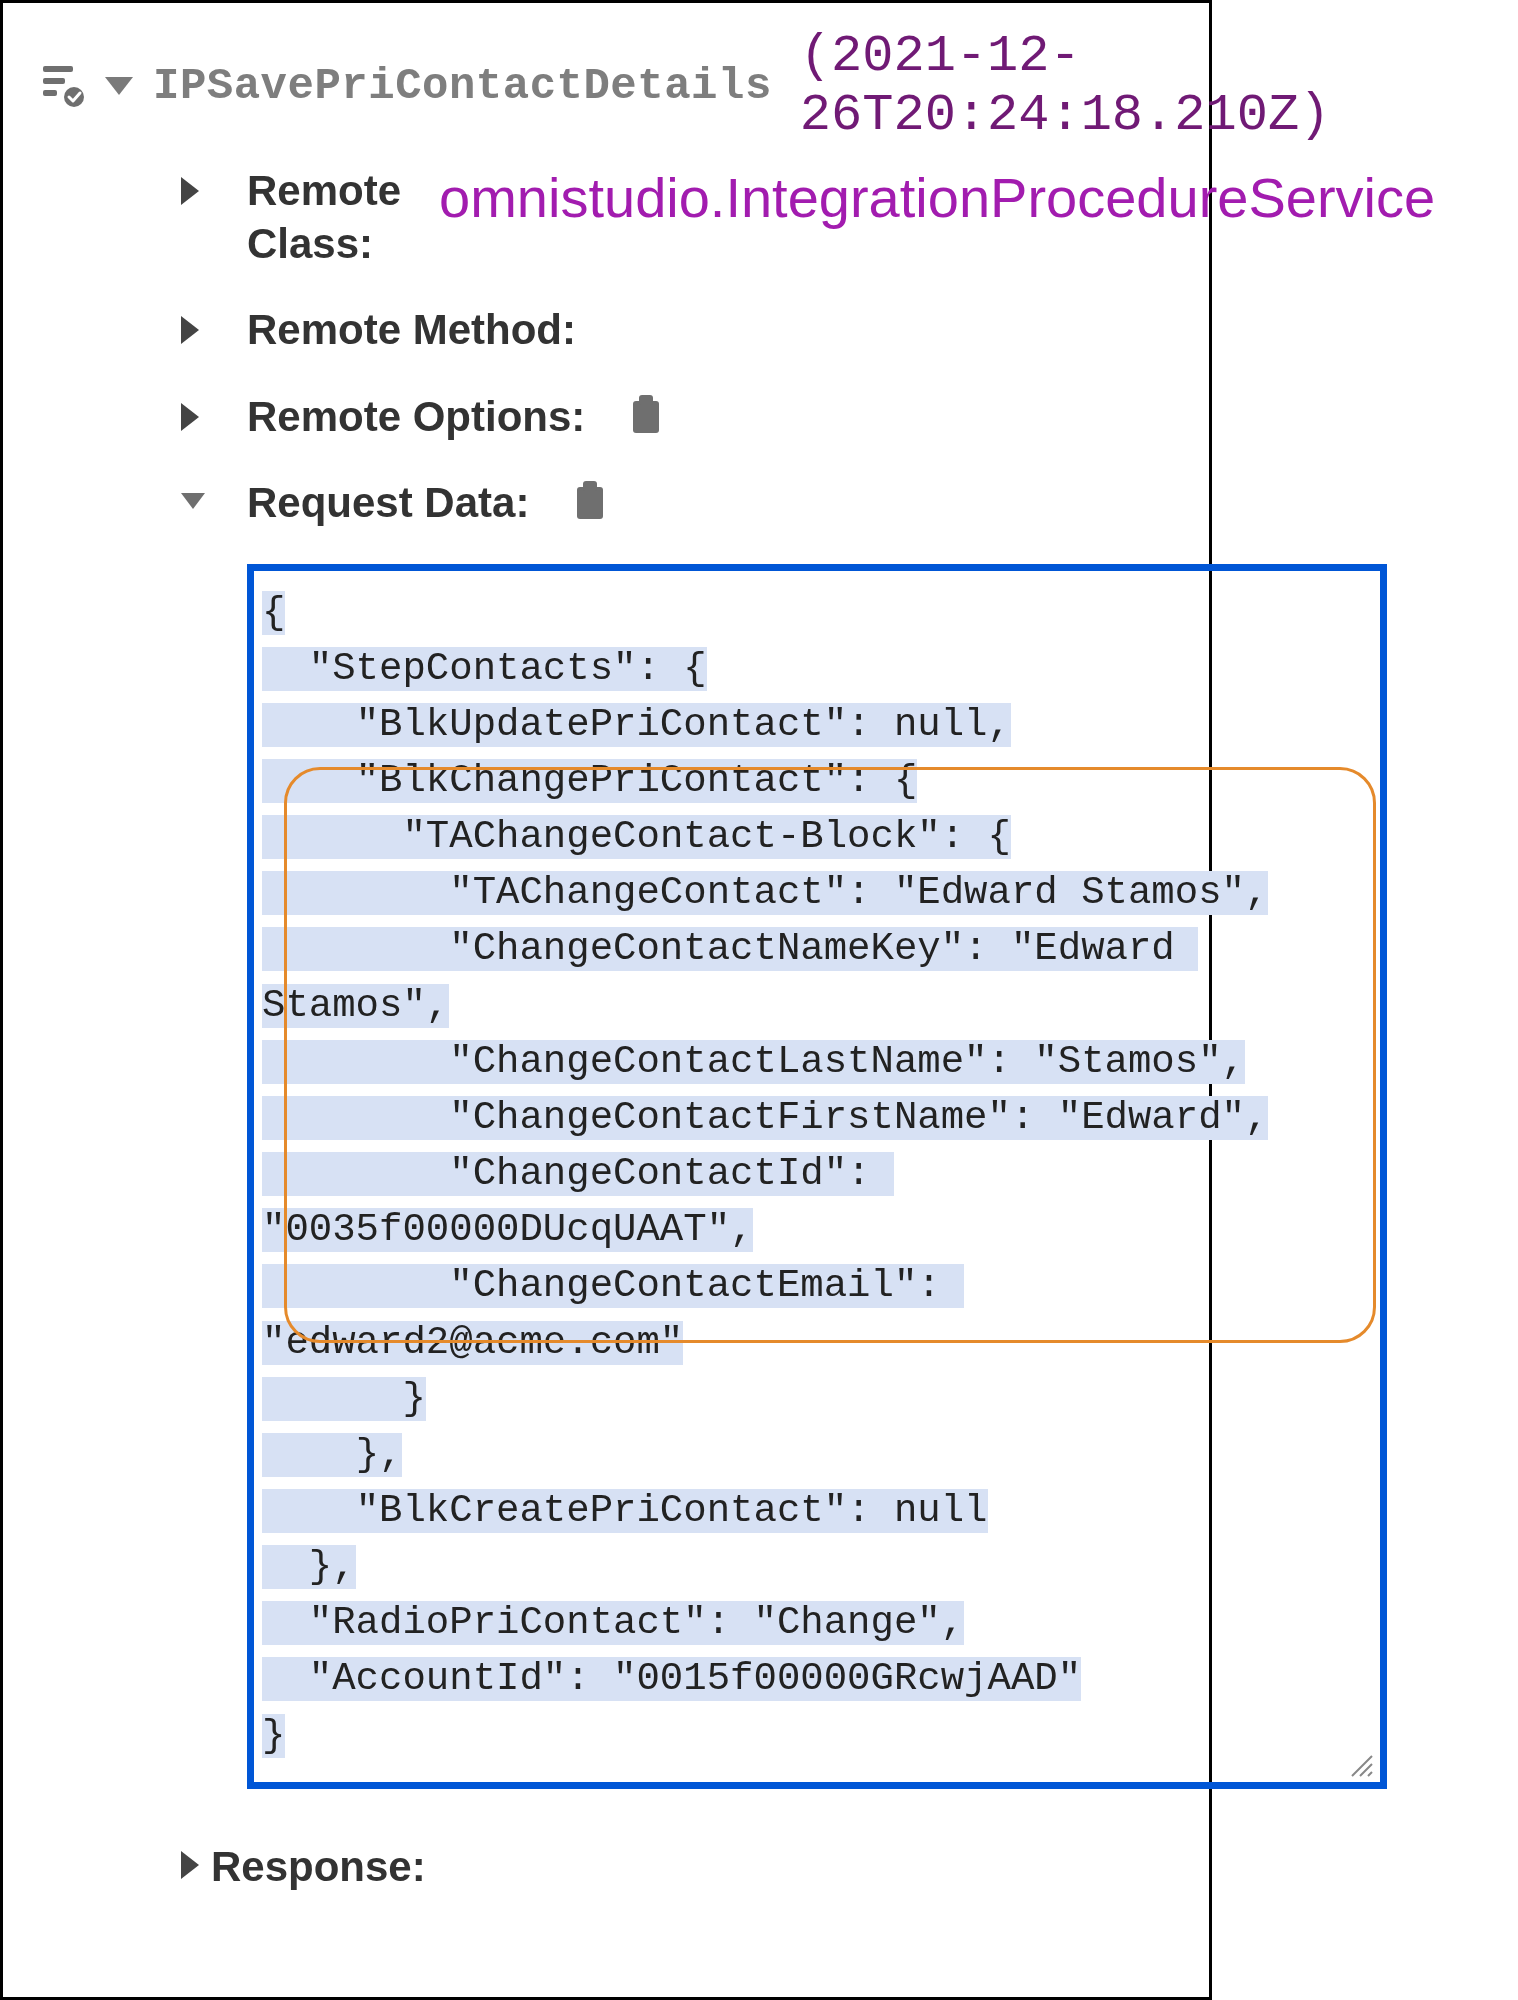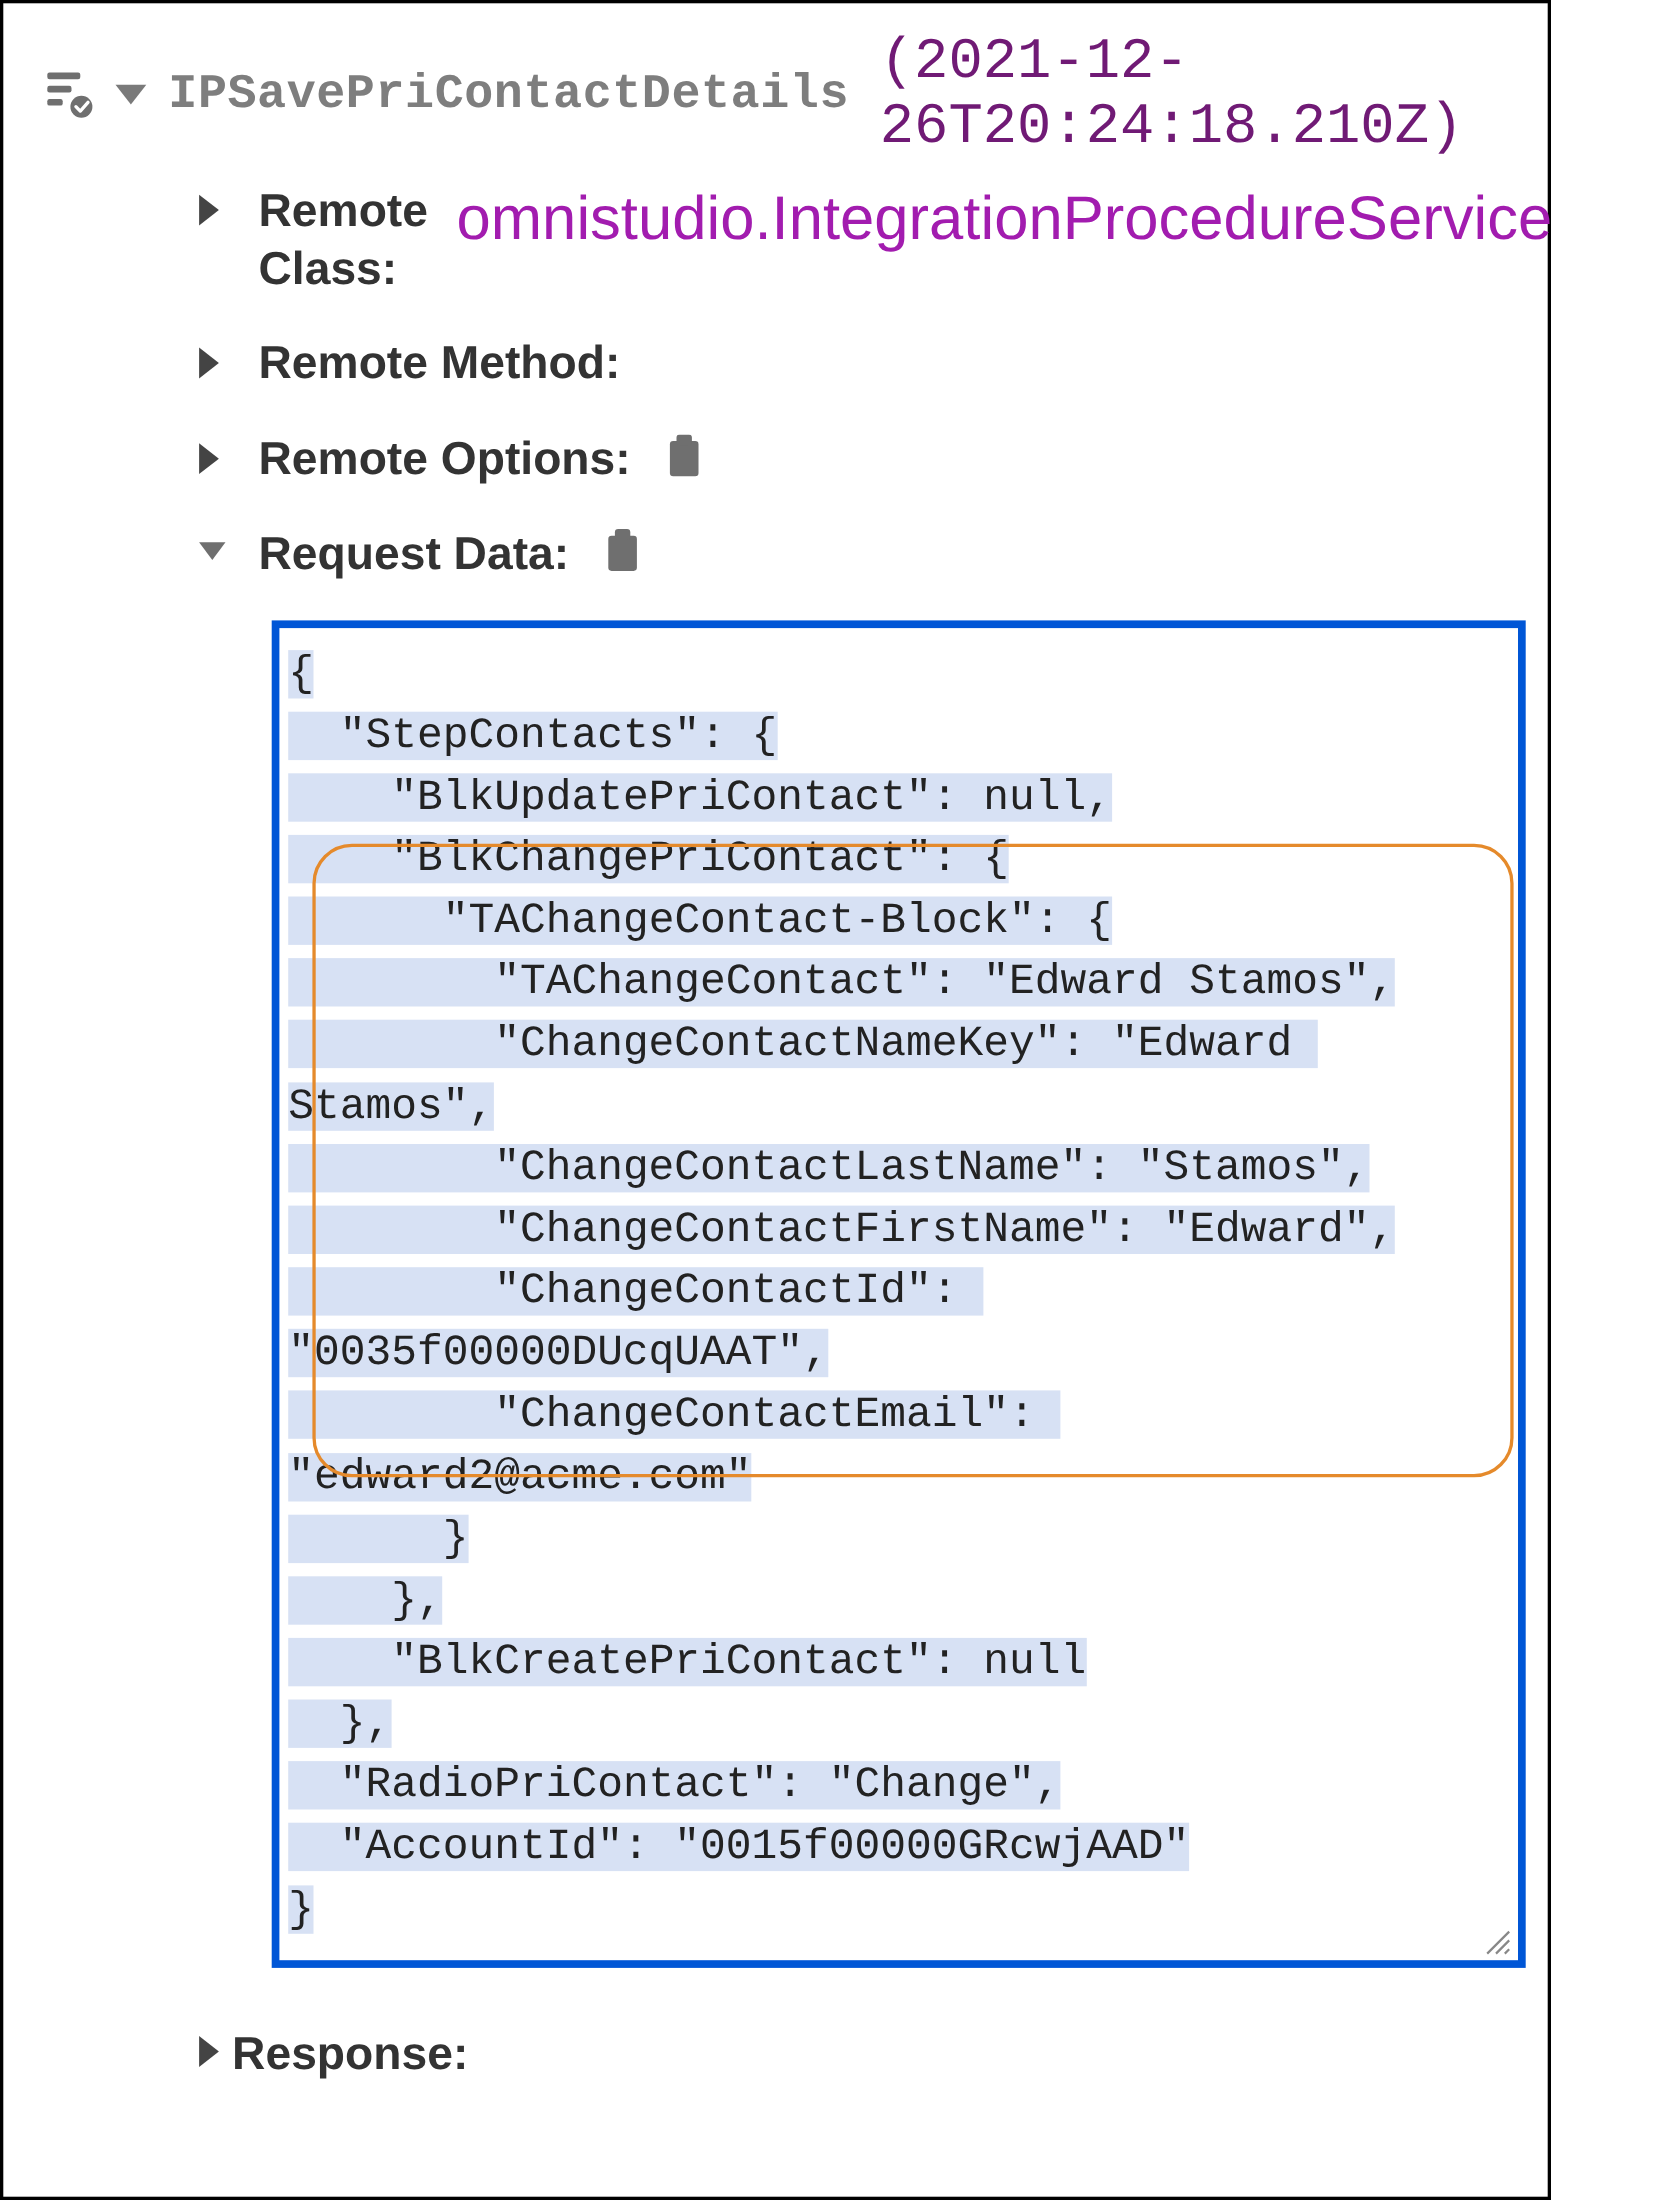--- a/index.html
+++ b/index.html
@@ -5,21 +5,21 @@
   html, body {
     margin: 0;
     padding: 0;
     background: #fff;
   }
   body {
     font-family: "Helvetica Neue", Arial, sans-serif;
     color: #333;
   }
   .frame {
-    width: 1410px;
+    width: 1212px;
     height: 2000px;
     box-sizing: border-box;
     border: 3px solid #000;
     padding: 24px 28px 24px 28px;
     position: relative;
   }
 
   
   .hdr {
     display: flex;
@@ -67,21 +67,21 @@
   .task-icon svg { width: 44px; height: 44px; }
 
   
   .props {
     margin-top: 20px;
     margin-left: 150px;
   }
   .prop-row {
     display: flex;
     align-items: flex-start;
-    gap: 26px;
+    gap: 38px;
     margin-bottom: 34px;
   }
   .prop-row .toggle {
     flex: 0 0 28px;
     margin-top: 12px;
   }
   .prop-label {
     font-size: 42px;
     font-weight: 800;
     color: #333;

